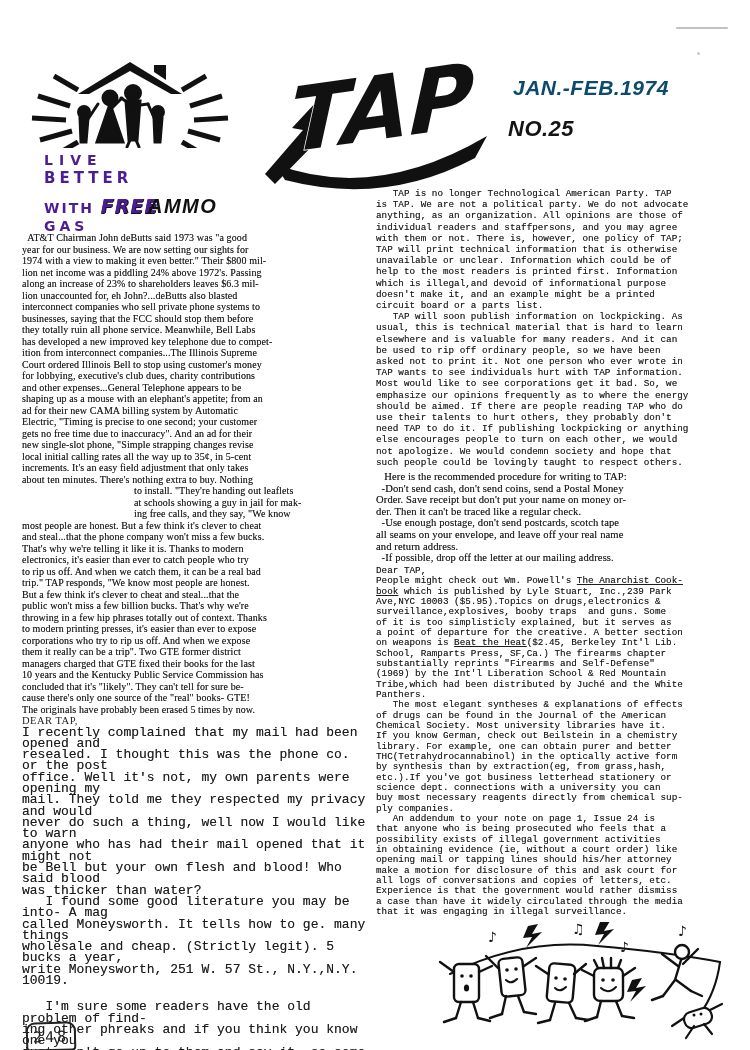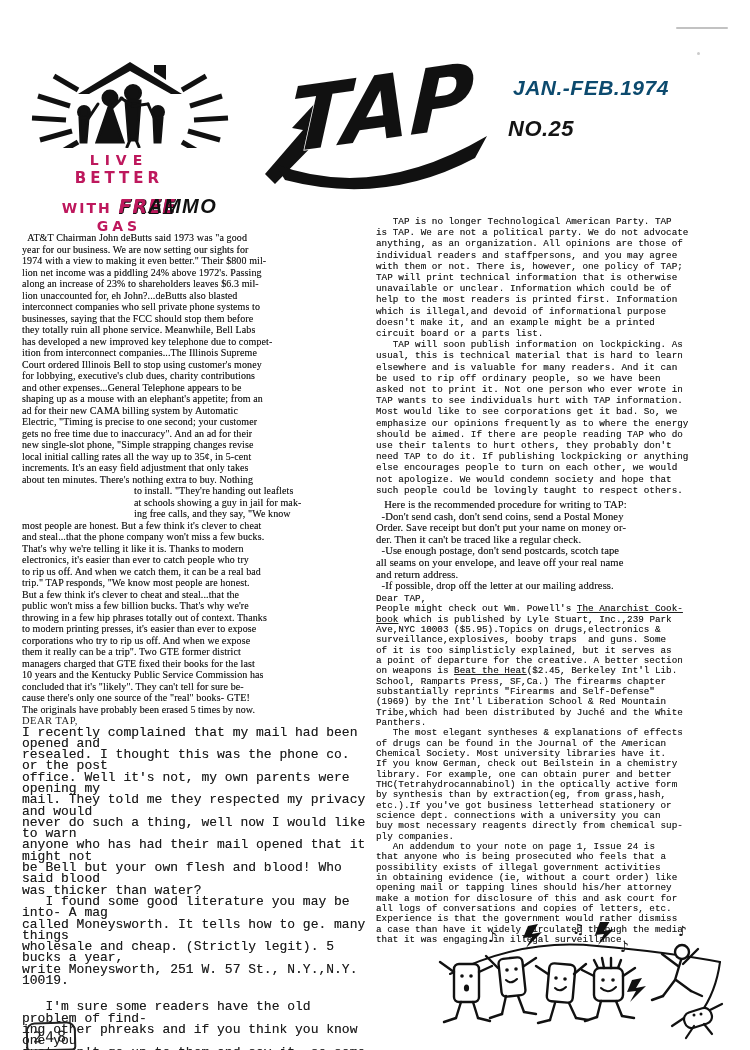--- a/index.html
+++ b/index.html
@@ -21,21 +21,21 @@
   .indent-block{margin-left:112px;}
   .sig{text-align:center;}
   
   .issue-date{font-family:"Liberation Sans",sans-serif;font-weight:bold;font-style:italic;
               font-size:21px;letter-spacing:.5px;color:#0c4a6e;}
   .issue-no{font-family:"Liberation Sans",sans-serif;font-weight:bold;font-style:italic;
             font-size:22px;letter-spacing:.5px;color:#141414;}
   .ammo{font-family:"Liberation Sans",sans-serif;font-weight:bold;font-style:italic;
         font-size:20px;letter-spacing:1.5px;color:#101010;}
   
-  .logo-text{font-family:"DejaVu Sans",sans-serif;color:#be185d;text-align:center;width:150px;}
+  .logo-text{font-family:"DejaVu Sans",sans-serif;color:#4c1d95;text-align:left;width:150px;}
   .logo-line1{font-size:14px;font-weight:600;letter-spacing:6px;line-height:17px;}
   .logo-line2{font-size:15px;font-weight:600;letter-spacing:4px;line-height:18px;}
   .logo-line3{font-size:14px;font-weight:600;letter-spacing:2px;line-height:19px;margin-top:10px;}
   .logo-free{font-size:19px;font-weight:bold;font-style:italic;letter-spacing:1px;
              text-shadow:1px 0 0 #111, 0 1px 0 #111;}
   .logo-line4{font-size:14px;font-weight:600;letter-spacing:4px;line-height:17px;}
   .dear-head{font-family:"Liberation Serif",serif;font-size:10.5px;line-height:11.5px;letter-spacing:.5px;}
   .pagenum{display:flex;align-items:center;justify-content:center;width:46px;height:25px;
            border:2px solid #222;border-radius:9px 9px 4px 4px;transform:rotate(-1.5deg);
            font-family:"DejaVu Sans Mono",monospace;font-size:15px;letter-spacing:3px;color:#222;}
@@ -163,21 +163,21 @@
 write Moneysworth, 251 W. 57 St., N.Y.,N.Y. 10019.</div>
     <div class="tmono pre" style="margin-top:15px;">   I'm sure some readers have the old problem of find-
 ing other phreaks and if you think you know one you
 just can't go up to them and say it, so some phreaks
 here have found a great solution. When you say goodbye
 on the phone say ba. This is the word bye but as if you
 hung up too fast, not completing the word. Try it.</div>
     <div class="tmono sig">-CALIFORNIA-</div>
   </div>
 
-  <div class="abs" style="left:376px;top:188px;width:362px;margin-top:28px;">
+  <div class="abs" style="left:376px;top:188px;width:362px;">
     <div class="rmono pre">   TAP is no longer Technological American Party. TAP
 is TAP. We are not a political party. We do not advocate
 anything, as an organization. All opinions are those of
 individual readers and staffpersons, and you may agree
 with them or not. There is, however, one policy of TAP;
 TAP will print technical information that is otherwise
 unavailable or unclear. Information which could be of
 help to the most readers is printed first. Information
 which is illegal,and devoid of informational purpose
 doesn't make it, and an example might be a printed

